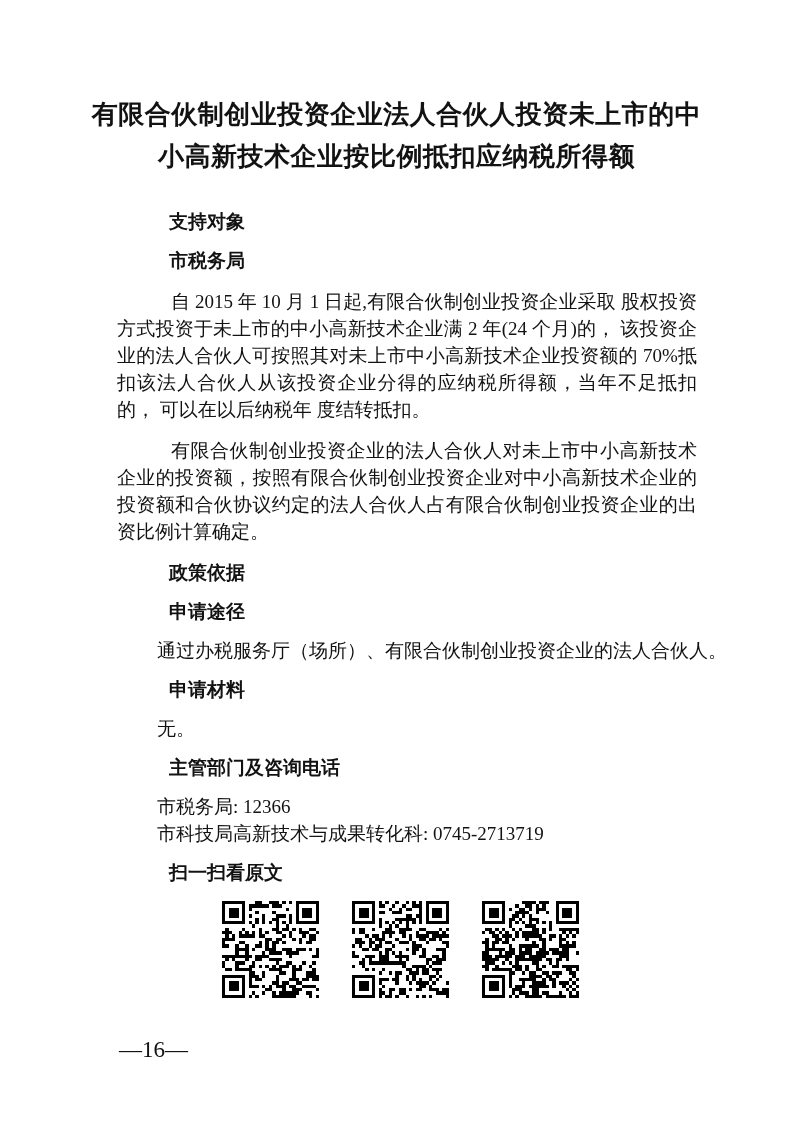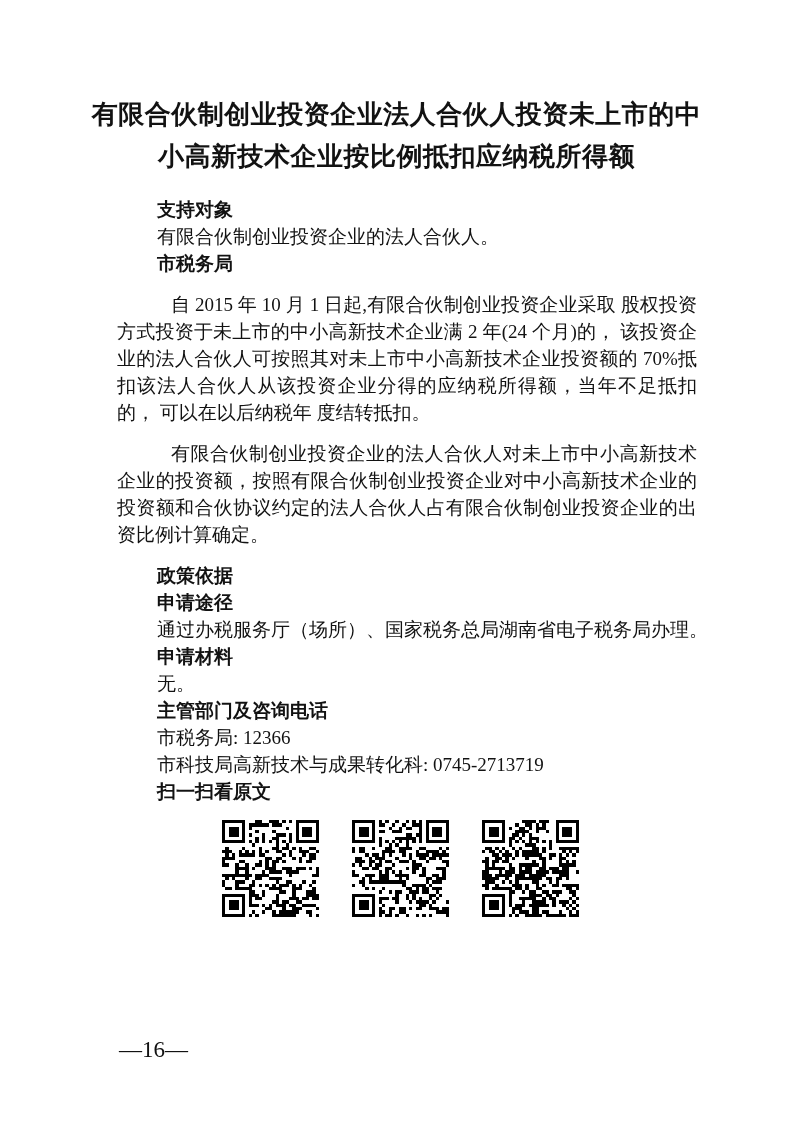--- a/index.html
+++ b/index.html
@@ -20,21 +20,21 @@
     line-height:42px;
     letter-spacing:0.5px;
   }
   .content{
     position:absolute;
     top:196px;left:103px;width:608px;
     font-size:19px;
     line-height:27px;
   }
   .sec{
-    margin:0;
+    margin:12px;
     font-family:"Liberation Sans","DejaVu Sans",sans-serif;
     font-size:19px;
     font-weight:700;
     line-height:27px;
     text-indent:54px;
     text-align:left;
   }
   .para{
     margin:14px;
     text-indent:54px;
@@ -68,30 +68,29 @@
 <div class="page">
 
   <div class="doc-title">
     <div>有限合伙制创业投资企业法人合伙人投资未上市的中</div>
     <div>小高新技术企业按比例抵扣应纳税所得额</div>
   </div>
 
   <div class="content">
 
     <h3 class="sec">支持对象</h3>
-    <p class="line">有限合伙制创业投资企业的法人合伙人。</p>
 
     <h3 class="sec">市税务局</h3>
     <p class="para">自 2015 年 10 月 1 日起,有限合伙制创业投资企业采取 股权投资方式投资于未上市的中小高新技术企业满 2 年(24 个月)的， 该投资企业的法人合伙人可按照其对未上市中小高新技术企业投资额的 70%抵扣该法人合伙人从该投资企业分得的应纳税所得额，当年不足抵扣的， 可以在以后纳税年 度结转抵扣。</p>
     <p class="para">有限合伙制创业投资企业的法人合伙人对未上市中小高新技术企业的投资额，按照有限合伙制创业投资企业对中小高新技术企业的投资额和合伙协议约定的法人合伙人占有限合伙制创业投资企业的出资比例计算确定。</p>
 
     <h3 class="sec">政策依据</h3>
 
     <h3 class="sec">申请途径</h3>
-    <p class="line">通过办税服务厅（场所）、国家税务总局湖南省电子税务局办理。</p>
+    <p class="line">通过办税服务厅（场所）、有限合伙制创业投资企业的法人合伙人。</p>
 
     <h3 class="sec">申请材料</h3>
     <p class="line">无。</p>
 
     <h3 class="sec">主管部门及咨询电话</h3>
     <p class="line">市税务局: 12366</p>
     <p class="line">市科技局高新技术与成果转化科: 0745-2713719</p>
 
     <h3 class="sec">扫一扫看原文</h3>
     <div class="qr-row">

